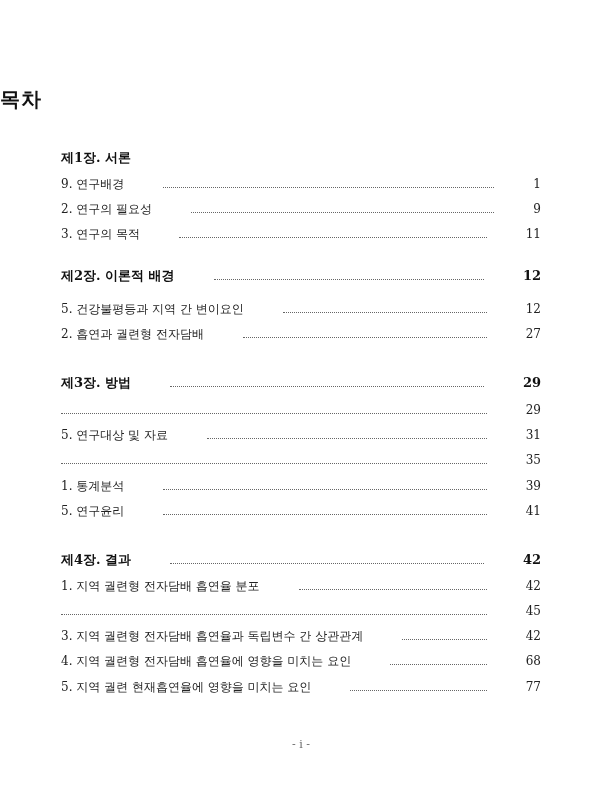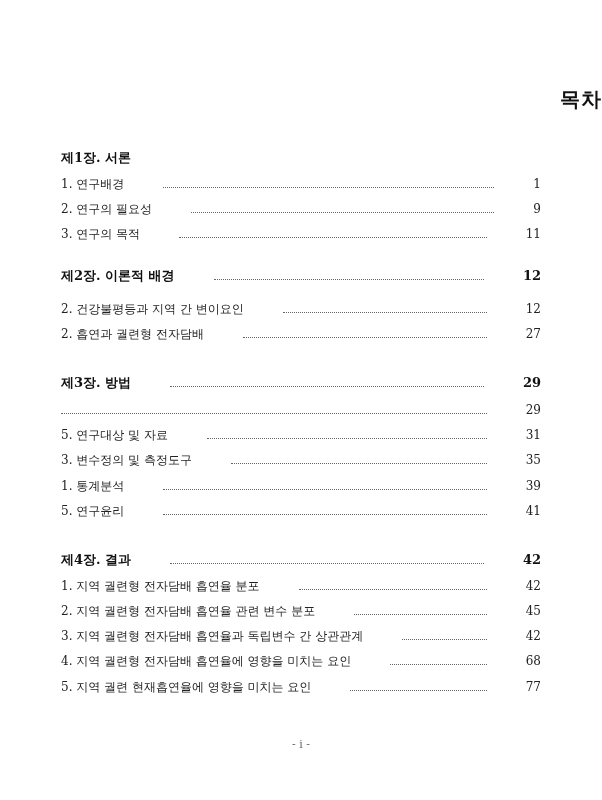--- a/index.html
+++ b/index.html
@@ -1,18 +1,18 @@
 <!DOCTYPE html>
 <html><head>
   <meta charset="utf-8">
   <style>
     html, body { margin: 0; padding: 0; background: #ffffff; }
     body { width: 602px; height: 800px; position: relative; overflow: hidden;
       font-family: "DejaVu Serif", "Liberation Serif", serif; color: #222; }
-    .title { position: absolute; top: 86px; left: 0; width: 602px; text-align: right;
+    .title { position: absolute; top: 86px; left: 0; width: 602px; text-align: left;
       font-size: 20px; font-weight: bold; letter-spacing: 1px; color: #111; }
     .toc { position: absolute; left: 61px; width: 480px; top: 0; }
     .row { position: absolute; left: 0; width: 480px; display: flex; align-items: baseline;
       font-size: 12px; line-height: 16px; white-space: nowrap; gap: 36px; }
     .row.chapter { font-weight: bold; font-size: 13px; color: #111; }
     .row .label { flex: 0 0 auto; padding-right: 3px; }
     .row .dots { flex: 1 1 auto; overflow: hidden; border-bottom: 1px dotted #666;
       margin-bottom: 4px; height: 1px; }
     .row .page { flex: 0 0 auto; padding-left: 3px; }
     .row.nodots .dots { border-bottom: none; }
@@ -25,42 +25,42 @@
 <div class="title">목차</div>
 
 <div class="toc">
 
   <div class="row chapter nodots" style="top:150px">
     <span class="label">제1장. 서론</span>
     <span class="dots"></span>
     <span class="page"></span>
   </div>
   <div class="row" style="top:176px">
-    <span class="label">1. 연구배경</span>
+    <span class="label">9. 연구배경</span>
     <span class="dots"></span>
     <span class="page">1</span>
   </div>
   <div class="row" style="top:201px">
     <span class="label">2. 연구의 필요성</span>
     <span class="dots"></span>
     <span class="page">9</span>
   </div>
   <div class="row" style="top:226px">
     <span class="label">3. 연구의 목적</span>
     <span class="dots"></span>
     <span class="page">11</span>
   </div>
 
   <div class="row chapter" style="top:268px">
     <span class="label">제2장. 이론적 배경</span>
     <span class="dots"></span>
     <span class="page">12</span>
   </div>
   <div class="row" style="top:301px">
-    <span class="label">2. 건강불평등과 지역 간 변이요인</span>
+    <span class="label">5. 건강불평등과 지역 간 변이요인</span>
     <span class="dots"></span>
     <span class="page">12</span>
   </div>
   <div class="row" style="top:326px">
     <span class="label">2. 흡연과 궐련형 전자담배</span>
     <span class="dots"></span>
     <span class="page">27</span>
   </div>
 
   <div class="row chapter" style="top:375px">
@@ -71,21 +71,20 @@
   <div class="row" style="top:402px">
     <span class="dots"></span>
     <span class="page">29</span>
   </div>
   <div class="row" style="top:427px">
     <span class="label">5. 연구대상 및 자료</span>
     <span class="dots"></span>
     <span class="page">31</span>
   </div>
   <div class="row" style="top:452px">
-    <span class="label">3. 변수정의 및 측정도구</span>
     <span class="dots"></span>
     <span class="page">35</span>
   </div>
   <div class="row" style="top:478px">
     <span class="label">1. 통계분석</span>
     <span class="dots"></span>
     <span class="page">39</span>
   </div>
   <div class="row" style="top:503px">
     <span class="label">5. 연구윤리</span>
@@ -97,21 +96,20 @@
     <span class="label">제4장. 결과</span>
     <span class="dots"></span>
     <span class="page">42</span>
   </div>
   <div class="row" style="top:578px">
     <span class="label">1. 지역 궐련형 전자담배 흡연율 분포</span>
     <span class="dots"></span>
     <span class="page">42</span>
   </div>
   <div class="row" style="top:603px">
-    <span class="label">2. 지역 궐련형 전자담배 흡연율 관련 변수 분포</span>
     <span class="dots"></span>
     <span class="page">45</span>
   </div>
   <div class="row" style="top:628px">
     <span class="label">3. 지역 궐련형 전자담배 흡연율과 독립변수 간 상관관계</span>
     <span class="dots"></span>
     <span class="page">42</span>
   </div>
   <div class="row" style="top:653px">
     <span class="label">4. 지역 궐련형 전자담배 흡연율에 영향을 미치는 요인</span>

